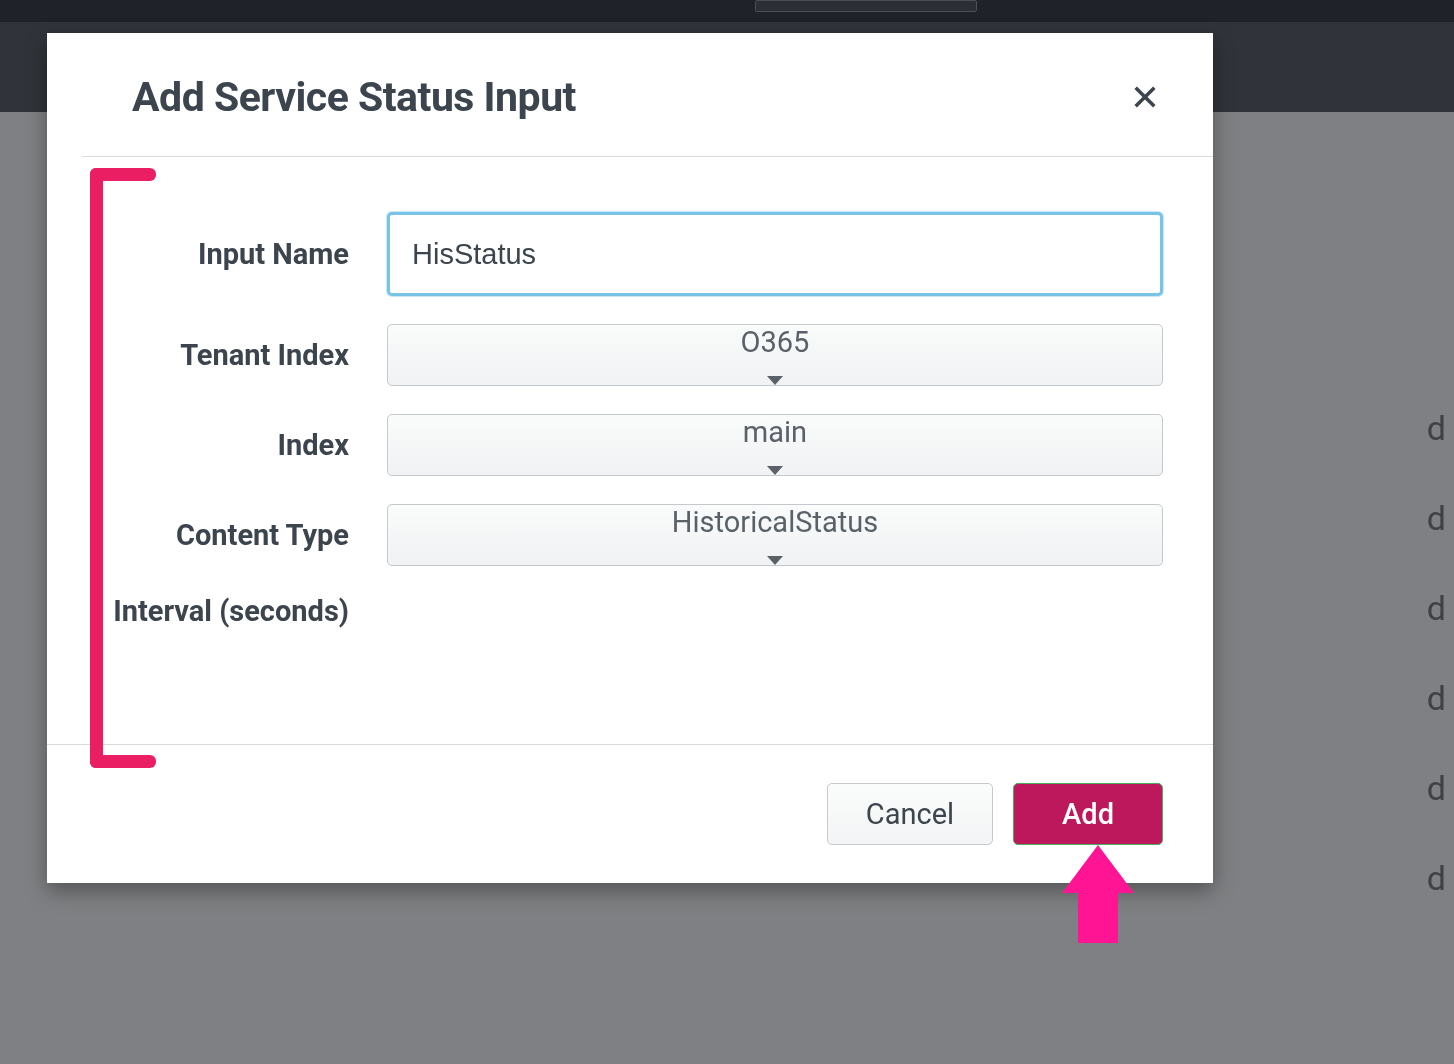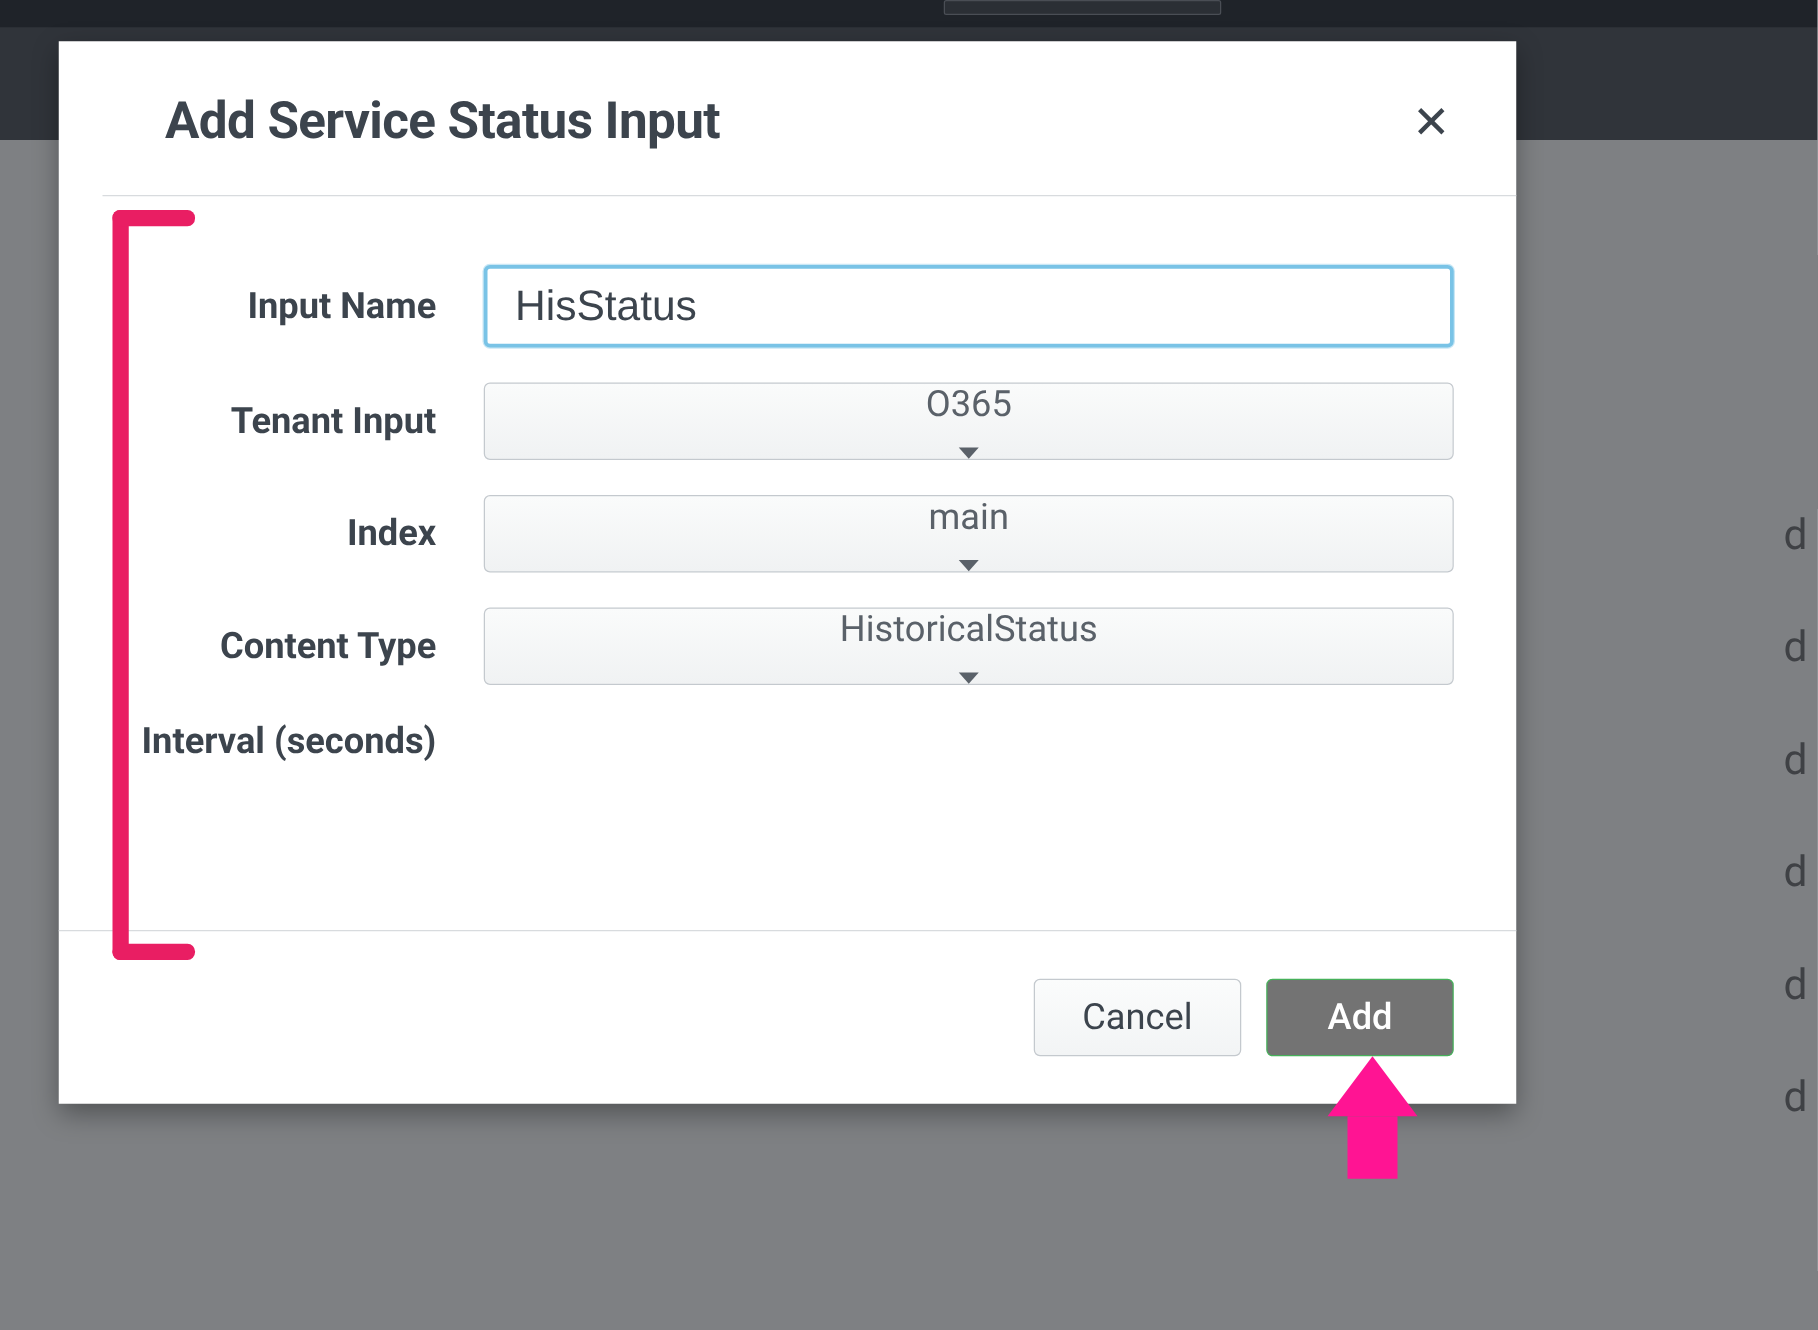--- a/index.html
+++ b/index.html
@@ -113,25 +113,25 @@
       font-size: 29px;
       color: #3c444d;
       font-weight: 700;
     }
     .form-control {
       flex: 1;
       max-width: 786px;
     }
     .text-input {
       width: 100%;
-      height: 66px;
+      height: 84px;
       border: 1px solid #c4c9ce;
       border-radius: 5px;
       padding: 0 22px;
-      font-size: 34px;
+      font-size: 29px;
       color: #3c444d;
       background: #ffffff;
       outline: none;
     }
     .text-input.focused {
       border: 3px solid #79c3e6;
       box-shadow: 0 0 0 1px rgba(121,195,230,0.4);
     }
     .dropdown {
       width: 100%;
@@ -210,21 +210,21 @@
       align-items: center;
       justify-content: center;
     }
     .btn-cancel {
       background: linear-gradient(to bottom, #fbfcfc, #f2f4f5);
       border: 1px solid #c4c9ce;
       color: #3c444d;
       margin-left: 48px;
     }
     .btn-add {
-      background: #737373;
+      background: #be185d;
       border: 1px solid #46b05a;
       color: #ffffff;
       font-weight: 500;
       padding: 0 48px;
     }
     .arrow-annotation {
       position: absolute;
       left: 1062px;
       top: 845px;
       width: 72px;
@@ -276,21 +276,21 @@
   <div class="modal-body">
 
     <div class="form-row">
       <div class="form-label">Input Name</div>
       <div class="form-control">
         <input type="text" class="text-input focused" value="HisStatus" style="">
       </div>
     </div>
 
     <div class="form-row">
-      <div class="form-label">Tenant Input</div>
+      <div class="form-label">Tenant Index</div>
       <div class="form-control">
         <div class="dropdown">
           <span>O365</span>
           <span class="dropdown-caret"></span>
         </div>
       </div>
     </div>
 
     <div class="form-row">
       <div class="form-label">Index</div>

